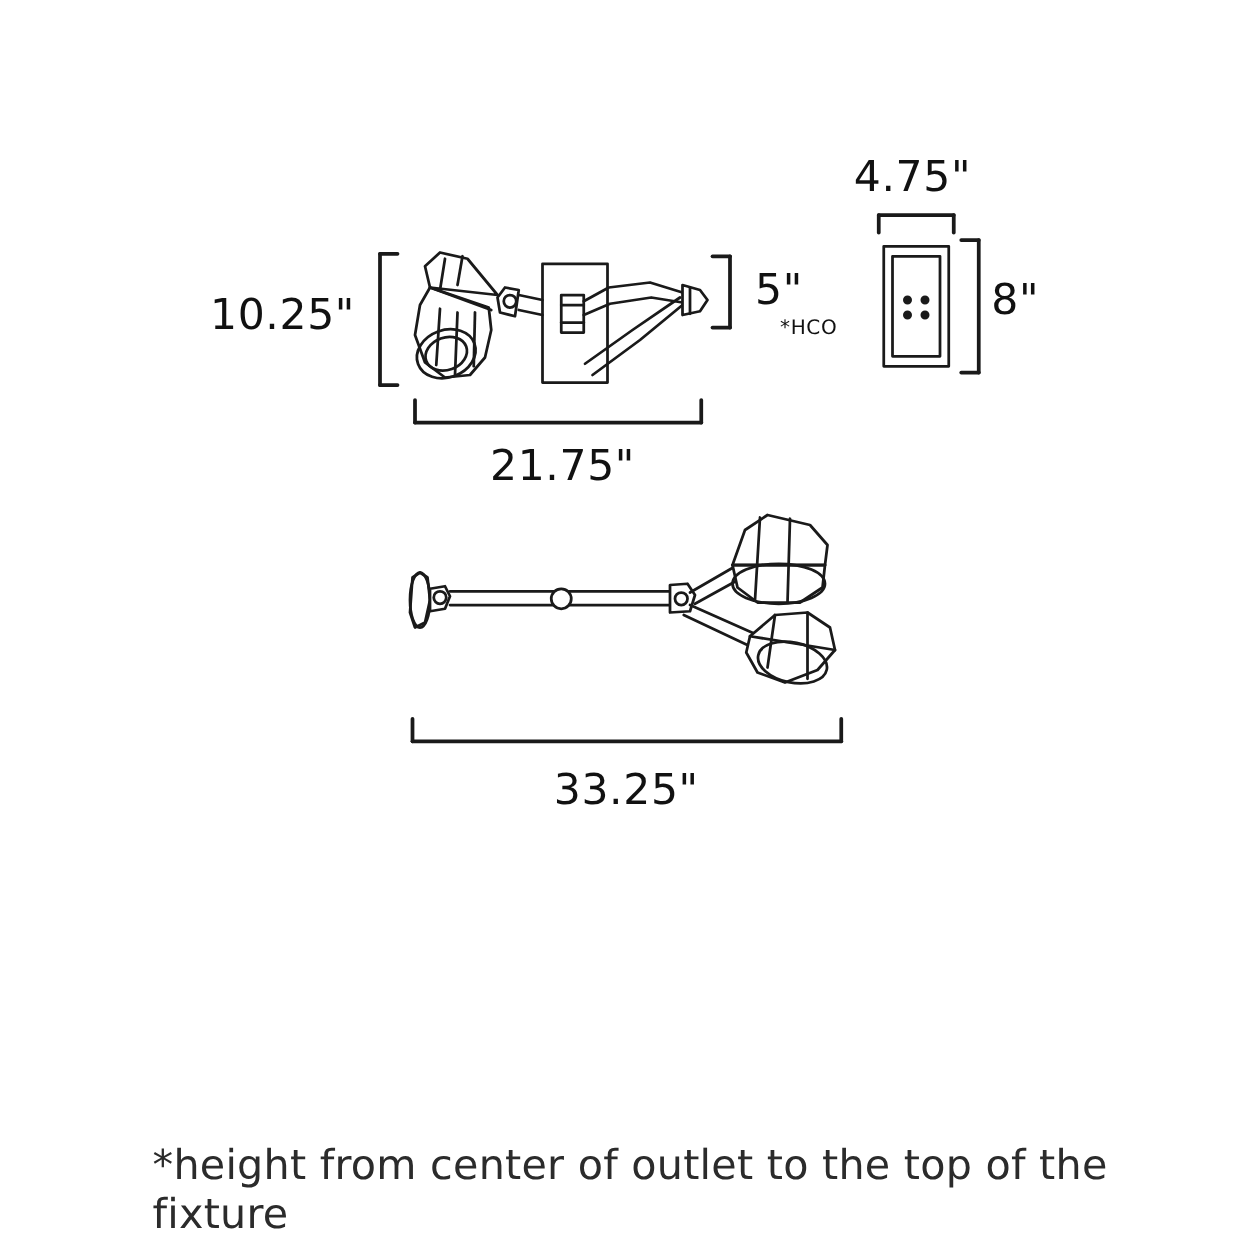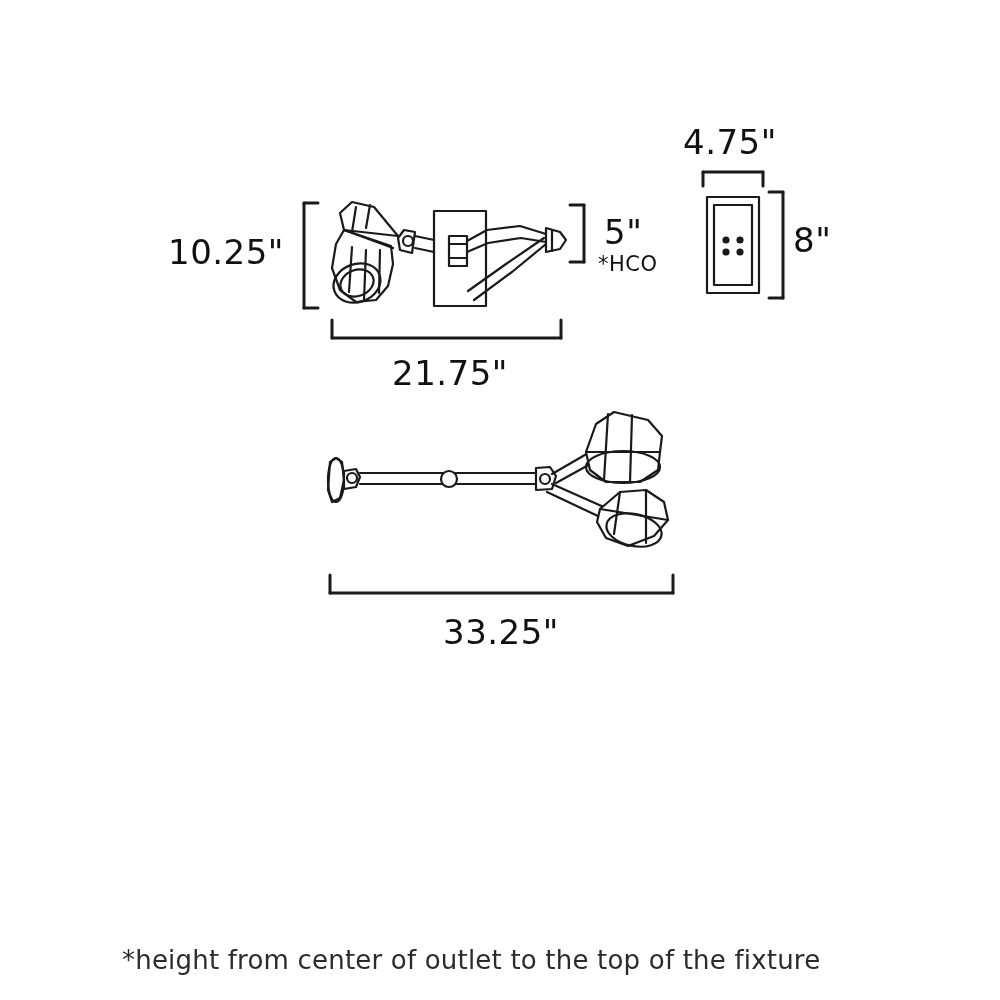--- a/index.html
+++ b/index.html
@@ -24,29 +24,29 @@
   .dim-label {
     position: absolute;
     font-family: "DejaVu Sans", sans-serif;
     color: #111111;
     white-space: nowrap;
     letter-spacing: 0.5px;
   }
   .dim-10 { left: 168px; top: 232px; font-size: 34px; }
   .dim-21 { left: 392px; top: 353px; font-size: 34px; }
   .dim-5  { left: 604px; top: 212px; font-size: 34px; }
-  .dim-hco{ left: 598px; top: 252px; font-size: 21px; }
+  .dim-hco{ left: 624px; top: 252px; font-size: 16px; }
   .dim-475{ left: 683px; top: 122px; font-size: 34px; }
   .dim-8  { left: 793px; top: 220px; font-size: 34px; }
   .dim-3325{ left: 443px; top: 612px; font-size: 34px; }
   .footnote {
     position: absolute;
     left: 122px;
-    top: 945px;
-    font-size: 26px;
+    top: 912px;
+    font-size: 33px;
     color: #2b2b2b;
     letter-spacing: 0.2px;
   }
   svg { display: block; }
 </style>
 </head>
 <body>
 
 <div id="sheet">
 

